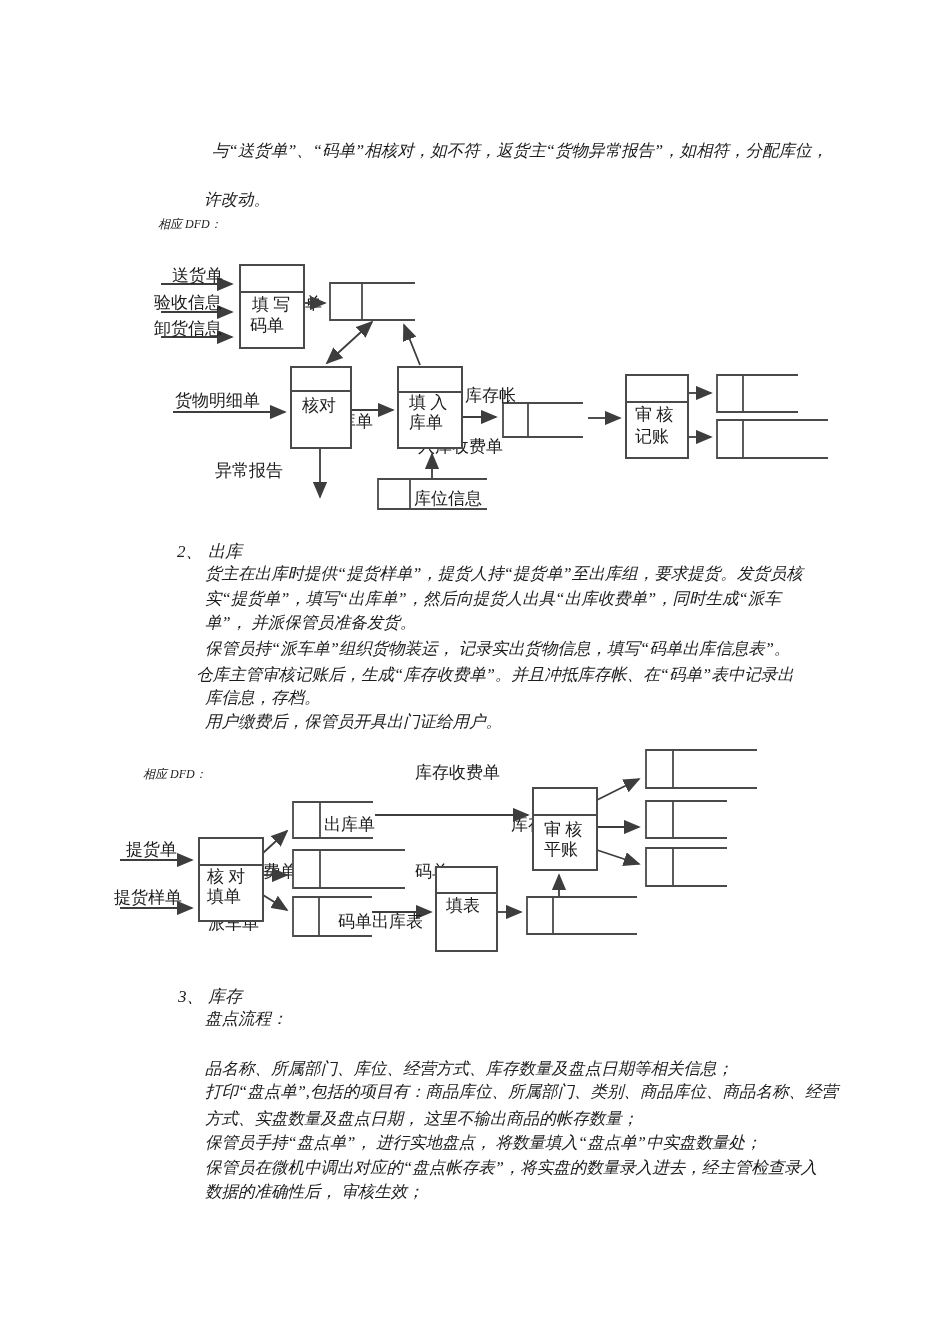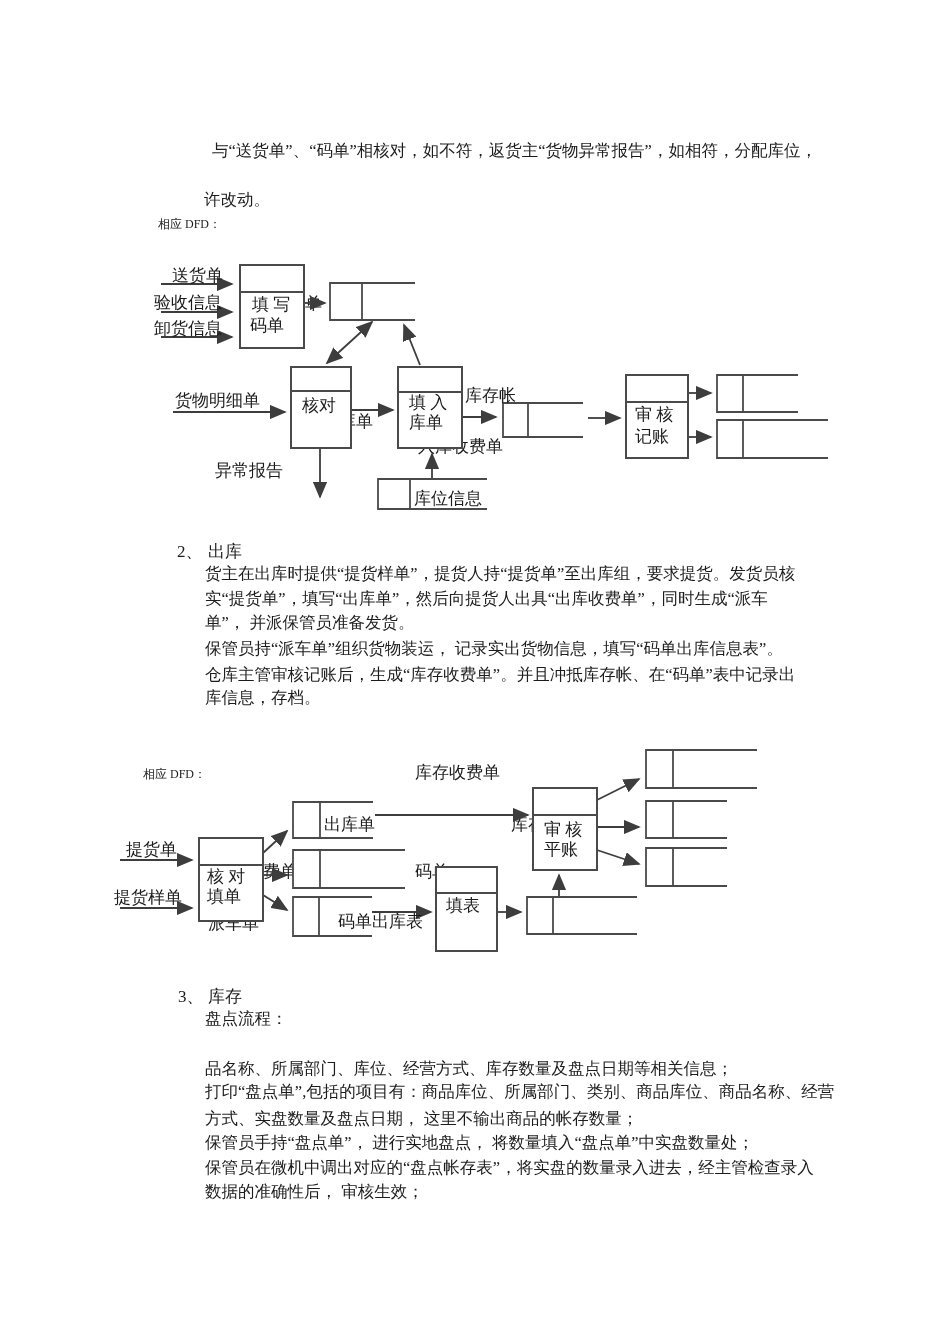--- a/index.html
+++ b/index.html
@@ -11,20 +11,21 @@
     font-family:"Liberation Serif","DejaVu Serif",serif;
     color:#1c1c1c;
     overflow:hidden;
   }
   .tline{
     position:absolute;
     white-space:nowrap;
     font-size:16.5px;
     line-height:20px;
     color:#1c1c1c;
+    font-style:italic;
   }
   .dfd-label{font-size:12px;}
   .heading{font-size:17px;}
   svg.overlay{position:absolute;left:0;top:0;}
   svg text{
     font-family:"Liberation Serif","DejaVu Serif",serif;
     font-size:17px;
     fill:#1c1c1c;
   }
   svg .shape{stroke:#4a4a4a;fill:none;}
@@ -39,22 +40,23 @@
   <div class="tline" style="left:212px;top:141px">与“送货单”、“码单”相核对，如不符，返货主“货物异常报告”，如相符，分配库位，</div>
   <div class="tline" style="left:204px;top:190px">许改动。</div>
   <div class="tline dfd-label" style="left:158px;top:214px">相应 DFD：</div>
 
   <div class="tline heading" style="left:177px;top:542px">2、</div>
   <div class="tline heading" style="left:208px;top:542px">出库</div>
   <div class="tline" style="left:205px;top:564px">货主在出库时提供“提货样单”，提货人持“提货单”至出库组，要求提货。发货员核</div>
   <div class="tline" style="left:205px;top:589px">实“提货单”，填写“出库单”，然后向提货人出具“出库收费单”，同时生成“派车</div>
   <div class="tline" style="left:205px;top:613px">单”， 并派保管员准备发货。</div>
   <div class="tline" style="left:205px;top:639px">保管员持“派车单”组织货物装运， 记录实出货物信息，填写“码单出库信息表”。</div>
-  <div class="tline" style="left:205px;top:665px">仓库主管审核记账后，生成“库存收费单”。并且冲抵库存帐、在“码单”表中记录出</div>
+  <div class="tline" style="left:196px;top:665px">仓库主管审核记账后，生成“库存收费单”。并且冲抵库存帐、在“码单”表中记录出</div>
   <div class="tline" style="left:205px;top:688px">库信息，存档。</div>
+  <div class="tline" style="left:205px;top:712px">用户缴费后，保管员开具出门证给用户。</div>
   <div class="tline dfd-label" style="left:143px;top:764px">相应 DFD：</div>
 
   <div class="tline heading" style="left:178px;top:987px">3、</div>
   <div class="tline heading" style="left:208px;top:987px">库存</div>
   <div class="tline" style="left:205px;top:1009px">盘点流程：</div>
   <div class="tline" style="left:205px;top:1059px">品名称、所属部门、库位、经营方式、库存数量及盘点日期等相关信息；</div>
   <div class="tline" style="left:205px;top:1082px">打印“盘点单”,包括的项目有：商品库位、所属部门、类别、商品库位、商品名称、经营</div>
   <div class="tline" style="left:205px;top:1109px">方式、实盘数量及盘点日期， 这里不输出商品的帐存数量；</div>
   <div class="tline" style="left:205px;top:1133px">保管员手持“盘点单”， 进行实地盘点， 将数量填入“盘点单”中实盘数量处；</div>
   <div class="tline" style="left:205px;top:1158px">保管员在微机中调出对应的“盘点帐存表”，将实盘的数量录入进去，经主管检查录入</div>

